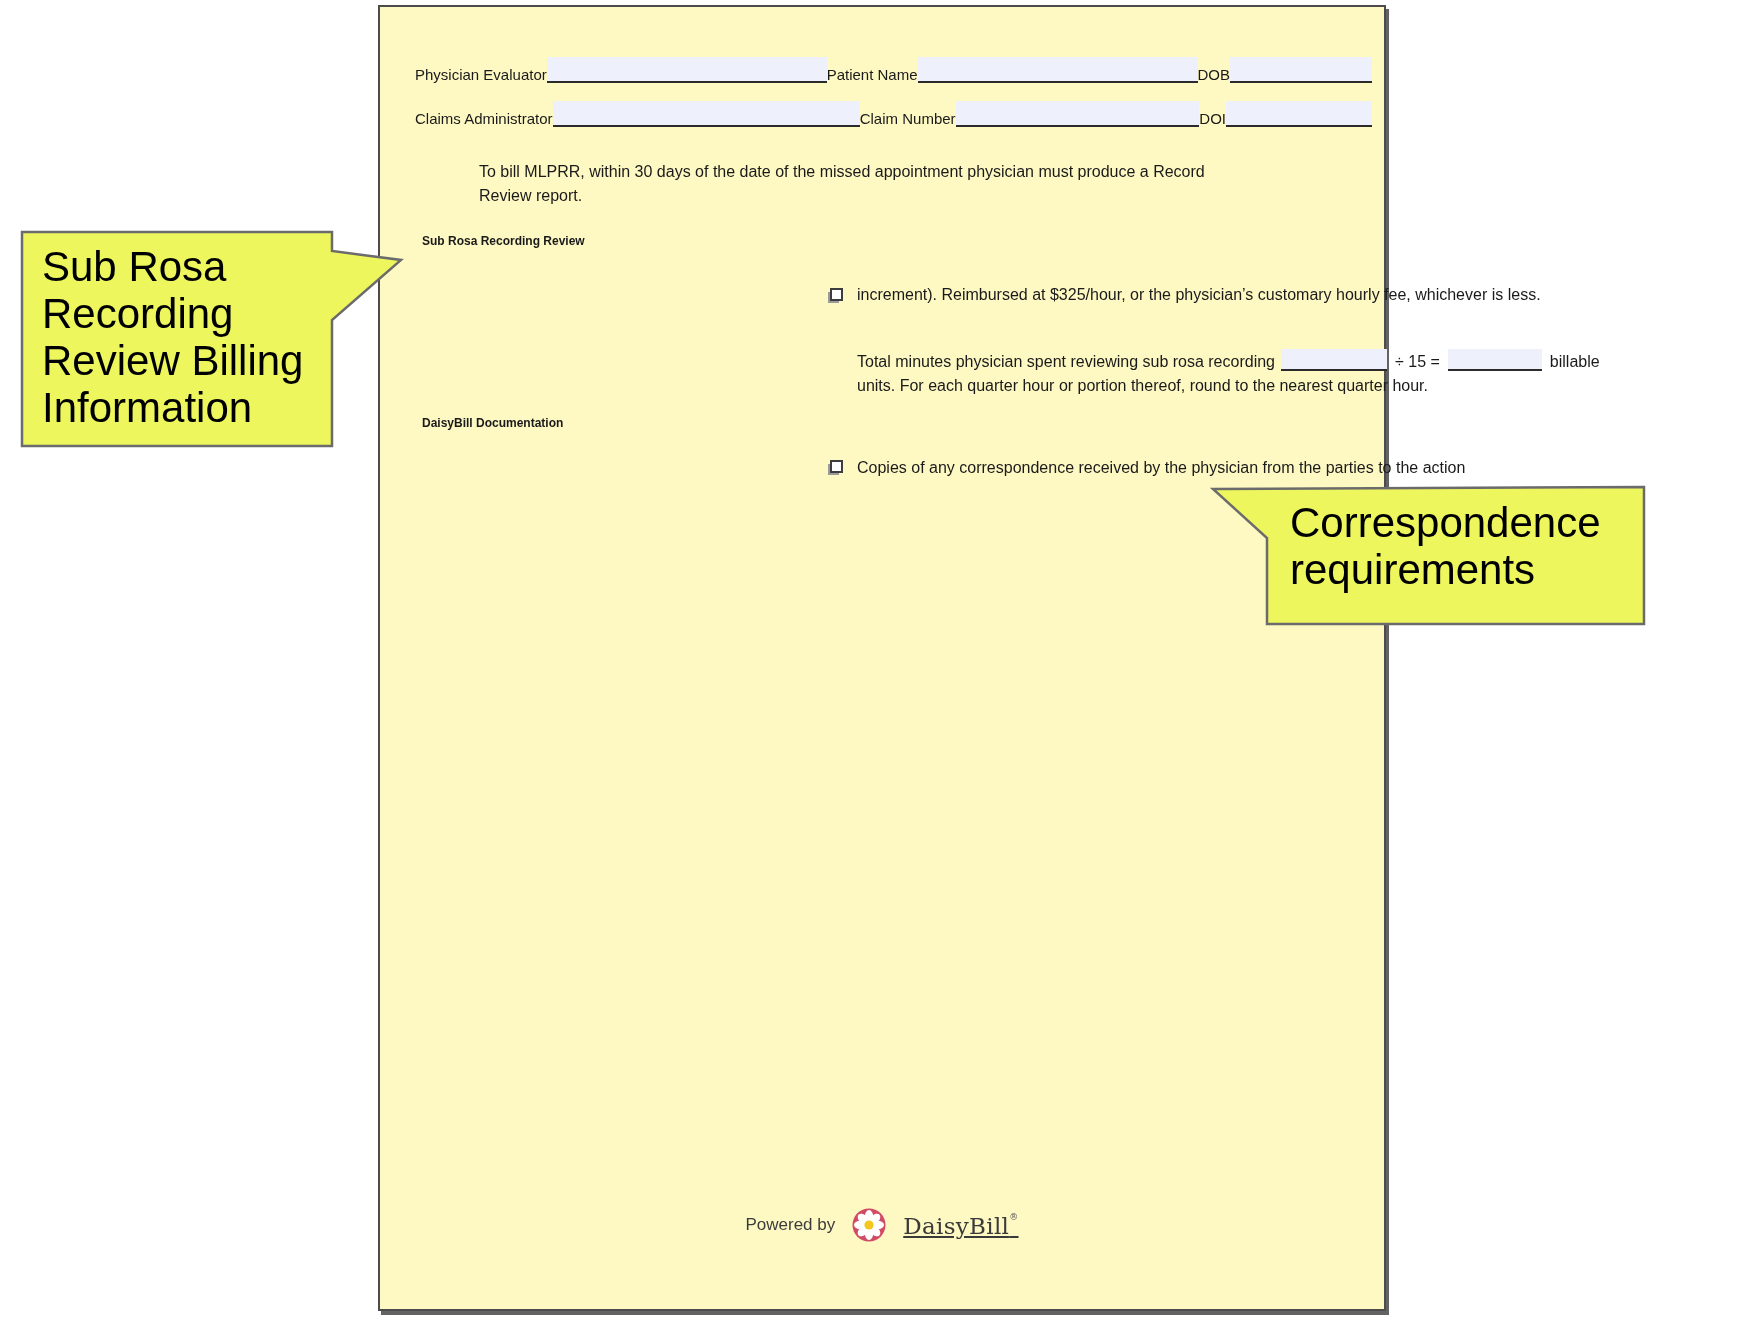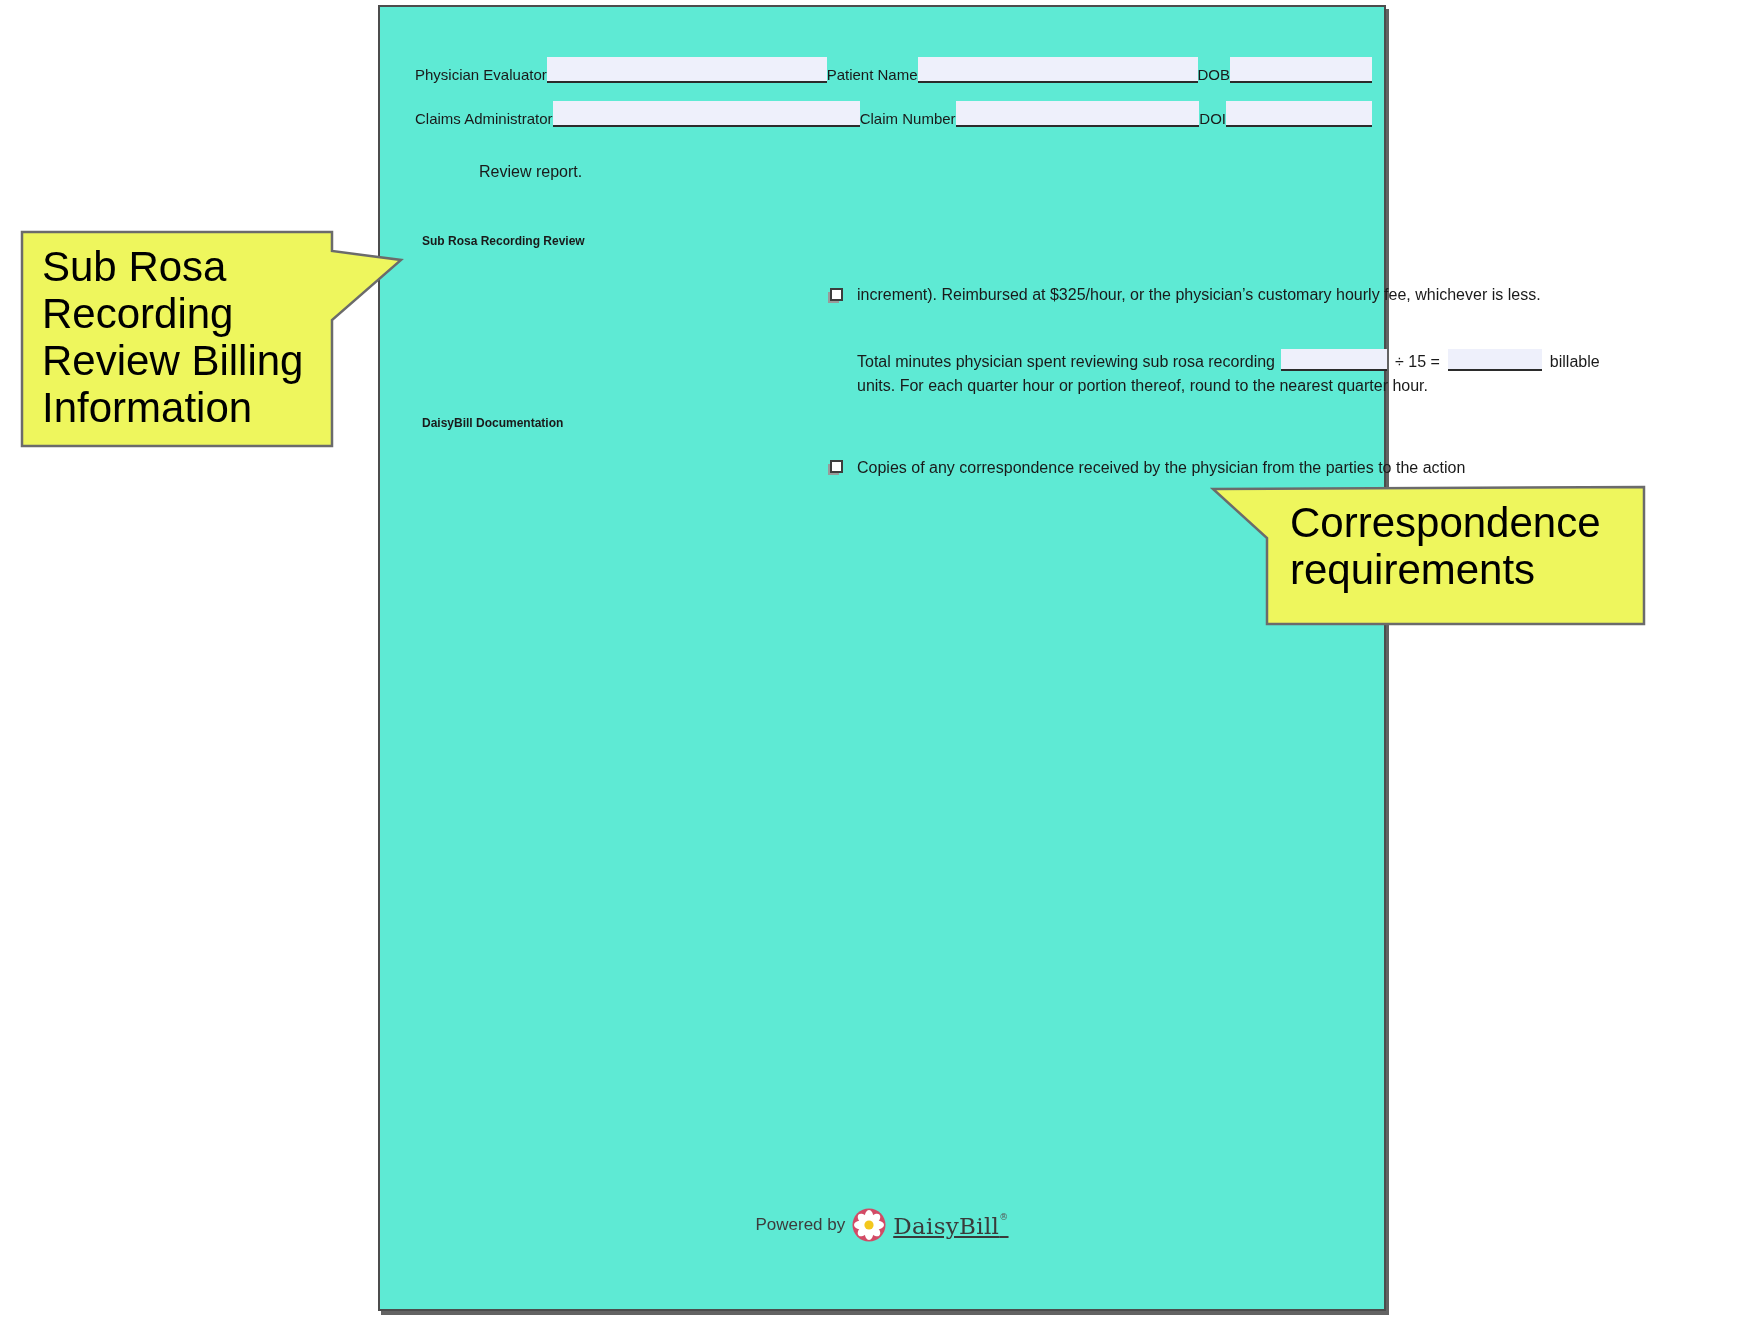--- a/index.html
+++ b/index.html
@@ -2,21 +2,21 @@
 <html><head>
 <meta charset="utf-8">
 <style>
   * { margin:0; padding:0; box-sizing:border-box; }
   html,body { width:1760px; height:1324px; background:#ffffff; overflow:hidden;
               font-family:"Liberation Sans", sans-serif; color:#1a1a1a; }
   .canvas { position:relative; width:1760px; height:1324px; }
 
   
   .page { position:absolute; left:378px; top:5px; width:1008px; height:1306px;
-          background:#5eead4; border:2px solid #4c4c4c;
+          background:#fef9c3; border:2px solid #4c4c4c;
           box-shadow:3px 4px 0 rgba(72,72,72,.85); }
 
   .field-row { position:absolute; left:35px; width:957px; height:28px;
                display:flex; align-items:flex-end; font-size:15px; }
   .row1 { top:48px; } .row2 { top:92px; }
   .field-row .lbl { white-space:nowrap; line-height:17px; }
   .field { background:#eef0fb; border-bottom:2px solid #2b2b2b; height:26px; align-self:flex-end; }
   .grow1 { flex:1 1 0; } .grow126 { flex:1.26 1 0; }
   .w142 { width:142px; } .w146 { width:146px; }
 
@@ -33,21 +33,21 @@
   .totaltext { position:absolute; left:477px; top:342px; white-space:nowrap; }
   .doctext { position:absolute; left:477px; top:449px; white-space:nowrap; }
   .b { font-weight:bold; } .u { text-decoration:underline; }
 
   .blank { display:inline-block; background:#eef0fb; border-bottom:2px solid #2b2b2b;
            height:22px; vertical-align:-4px; }
   .blank1 { width:106px; margin:0 8px 0 6px; } .blank2 { width:94px; margin:0 8px; }
 
   
   .footer { position:absolute; left:0; width:100%; text-align:center; }
-  .f1 { top:1200px; display:flex; justify-content:center; align-items:center; gap:6px; }
+  .f1 { top:1200px; display:flex; justify-content:center; align-items:center; gap:16px; }
   .powered { font-size:17px; color:#3c3c3c; }
   .brand { font-family:"DejaVu Serif", serif; font-size:23px; color:#3a3a3a; letter-spacing:.3px; position:relative;text-decoration:underline; }
   .reg { font-size:9px; vertical-align:14px; color:#555; }
   .f2 { top:1243px; font-size:14px; color:#222; }
   .f2 .gap { display:inline-block; width:24px; }
 
   
   .callout-svg { position:absolute; }
   .co-left-svg { left:10px; top:225px; }
   .co-right-svg { left:1198px; top:476px; }
@@ -74,20 +74,21 @@
     <div class="field-row row2">
       <span class="lbl">Claims Administrator</span>
       <span class="field grow126"></span>
       <span class="lbl">Claim Number</span>
       <span class="field grow1"></span>
       <span class="lbl">DOI</span>
       <span class="field w146"></span>
     </div>
 
     <div class="intro bodytext">
+      <div>To bill MLPRR, within 30 days of the date of the missed appointment physician must produce a Record</div>
       <div>Review report.</div>
     </div>
 
     <div class="h1 hd1">Sub Rosa Recording Review</div>
 
     <span class="checkbox cb1"></span>
     <div class="mltext bodytext">
       <div>increment). Reimbursed at $325/hour, or the physician’s customary hourly fee, whichever is less.</div>
     </div>
 

